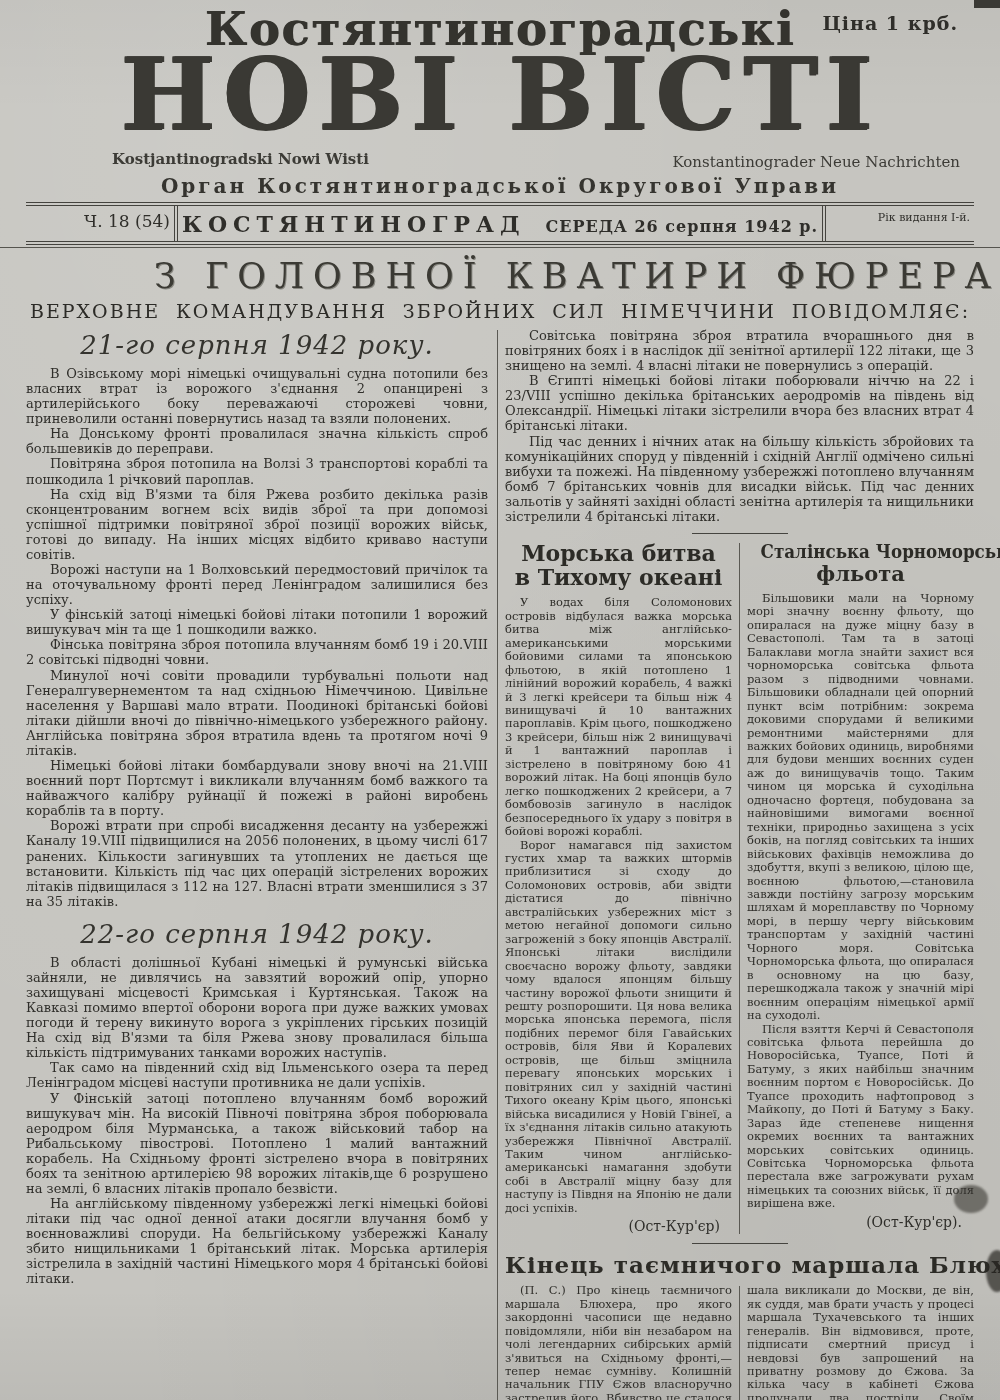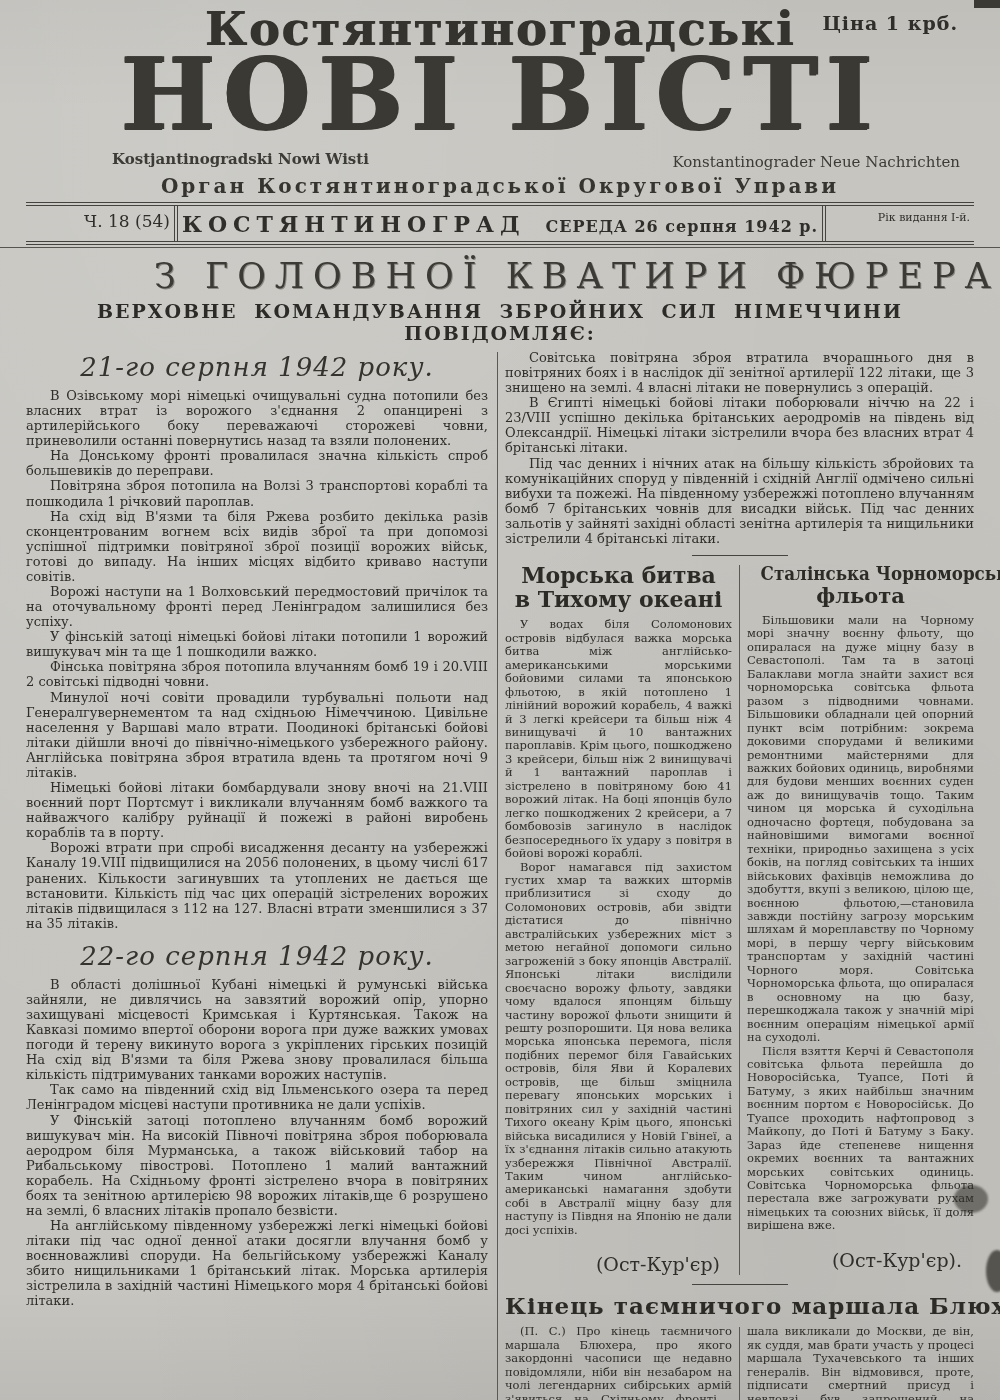--- a/index.html
+++ b/index.html
@@ -81,21 +81,21 @@
 
   .two-col { display:flex; align-items:stretch; }
   .subcol { flex:1; min-width:0; }
   .divider-v2 { width:1px; background:#5a5953; margin:2px 7px 0; }
 
   .subcol-title { text-align:center; font-weight:bold; line-height:1.1; margin:0 0 7px; color:#2c2b26; }
   .subcol-title .t-line { display:block; }
   .title-pacific { font-size:22px; }
   .title-fleet { font-size:19px; transform:scaleX(0.88); transform-origin:center; white-space:nowrap; }
   .subcol .para { font-size:11.5px; line-height:1.17; text-indent:15px; }
-  .byline { text-align:right; font-size:19px; padding-right:12px; margin-top:16px; }
+  .byline { text-align:right; font-size:14px; padding-right:12px; margin-top:3px; }
 
   .bluecher { margin-top:4px; }
   .bluecher-title {
     text-align:center; font-size:23px; font-weight:bold; letter-spacing:1px;
     margin:1px 0 6px; color:#2c2b26; white-space:nowrap;
   }
   .no-indent .para { text-indent:0; }
 
   
   .artifact { position:absolute; border-radius:50%; filter:blur(1px); background:rgba(40,38,34,0.8); }
@@ -124,21 +124,21 @@
   <div class="infobar">
     <div class="cell cell-issue">Ч. 18 (54)</div>
     <div class="cell cell-citydate">
       <span class="city-name">КОСТЯНТИНОГРАД</span><span class="issue-date">СЕРЕДА 26 серпня 1942 р.</span>
     </div>
     <div class="cell cell-year">Рік видання І-й.</div>
   </div>
   <div class="hairline"></div>
 
   <h1 class="headline" style="margin:8px 0 0;">З ГОЛОВНОЇ КВАТИРИ ФЮРЕРА</h1>
-  <h2 class="subheadline" style="margin:4px 0 0; font-weight:bold;">ВЕРХОВНЕ КОМАНДУВАННЯ ЗБРОЙНИХ СИЛ НІМЕЧЧИНИ ПОВІДОМЛЯЄ:</h2>
+  <h2 class="subheadline" style="margin:4px 0 0; font-weight:normal;">ВЕРХОВНЕ КОМАНДУВАННЯ ЗБРОЙНИХ СИЛ НІМЕЧЧИНИ ПОВІДОМЛЯЄ:</h2>
 
   <div class="content">
 
     <div class="col-left">
       <div class="date-section">
         <div class="date-heading first">21-го серпня 1942 року.</div>
         <div>
             <p class="para">В Озівському морі німецькі очищувальні судна потопили без власних втрат із ворожого з'єднання 2 опанцирені з артилерійського боку переважаючі сторожеві човни, приневолили останні повернутись назад та взяли полонених.</p>
             <p class="para">На Донському фронті провалилася значна кількість спроб большевиків до переправи.</p>
             <p class="para">Повітряна зброя потопила на Волзі 3 транспортові кораблі та пошкодила 1 річковий пароплав.</p>

